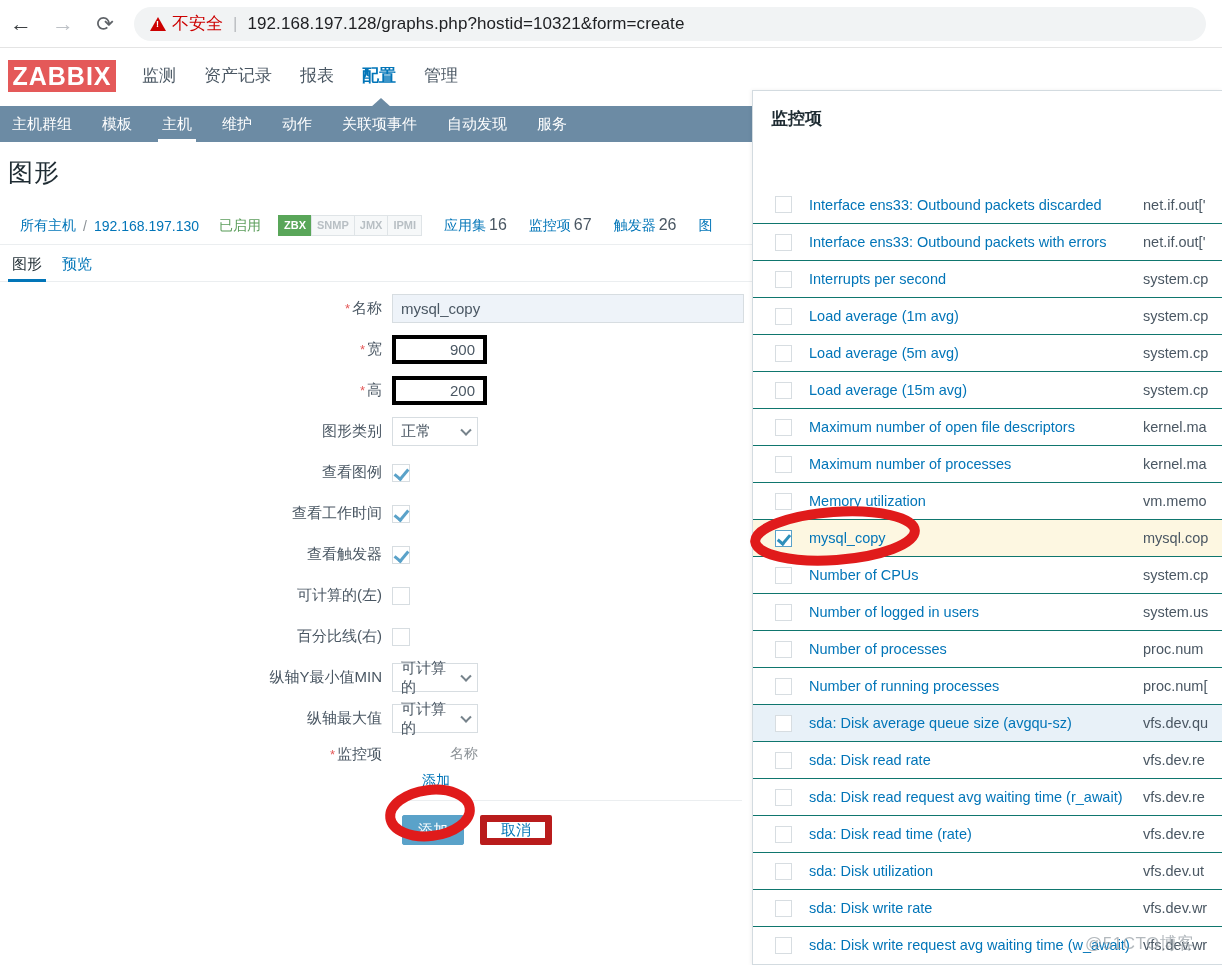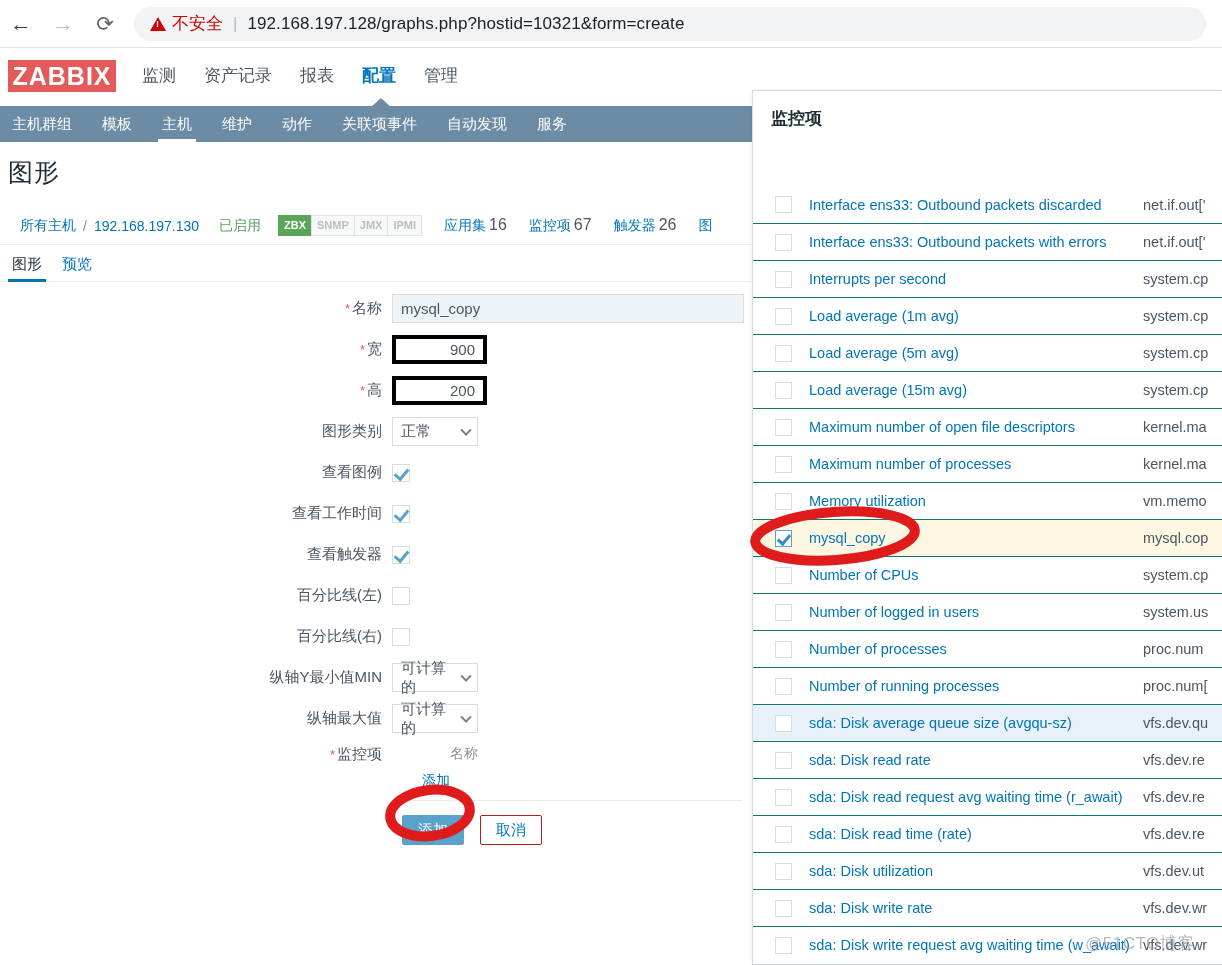--- a/index.html
+++ b/index.html
@@ -148,21 +148,21 @@
   .items-head { color:#8b9196; font-size:14px; }
   .items-block { border-bottom:1px solid #ebeef0; width:752px; padding-bottom:4px; }
   .link-add { color:#0275b8; font-size:14px; }
   .btn-row { display:flex; gap:16px; margin-top:14px; padding-left:402px; }
   .btn {
     height:30px; min-width:62px; padding:0 14px; font-size:15px;
     display:inline-flex; align-items:center; justify-content:center;
     border-radius:2px; font-family:"Liberation Sans", sans-serif;
   }
   .btn.primary { background:#5aa2c9; color:#ffffff; border:1px solid #5aa2c9; }
-  .btn.ghost { background:#ffffff; color:#0275b8; border:1px solid #b91c1c; }
+  .btn.ghost { background:#ffffff; color:#0275b8; border:7px solid #b91c1c; }
 
   
   .annot { position:absolute; pointer-events:none; }
 
   
   .popup {
     position:absolute; left:752px; top:90px; width:470px; height:875px;
     background:#ffffff; border:1px solid #d3dbe0; border-right:none;
     box-shadow:-1px 0 4px rgba(0,0,0,.06); overflow:hidden;
   }
@@ -314,21 +314,21 @@
       <div class="flabel">查看工作时间</div>
       <span class="cbox checked"></span>
     </div>
 
     <div class="frow">
       <div class="flabel">查看触发器</div>
       <span class="cbox checked"></span>
     </div>
 
     <div class="frow">
-      <div class="flabel">百分比线(左)</div>
+      <div class="flabel">可计算的(左)</div>
       <span class="cbox"></span>
     </div>
 
     <div class="frow">
       <div class="flabel">百分比线(右)</div>
       <span class="cbox"></span>
     </div>
 
     <div class="frow">
       <div class="flabel">纵轴Y最小值MIN</div>

